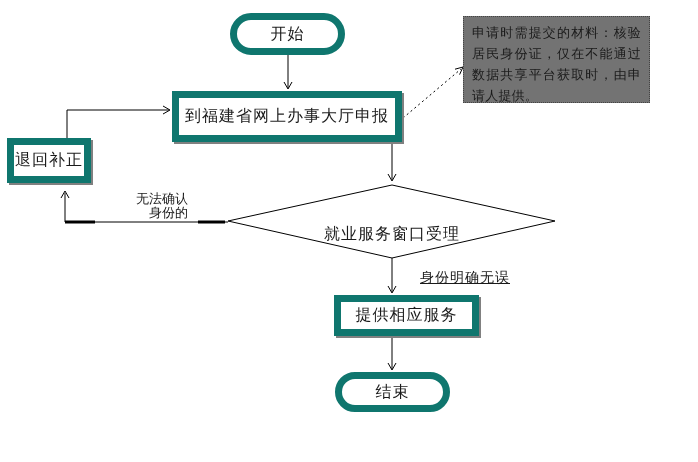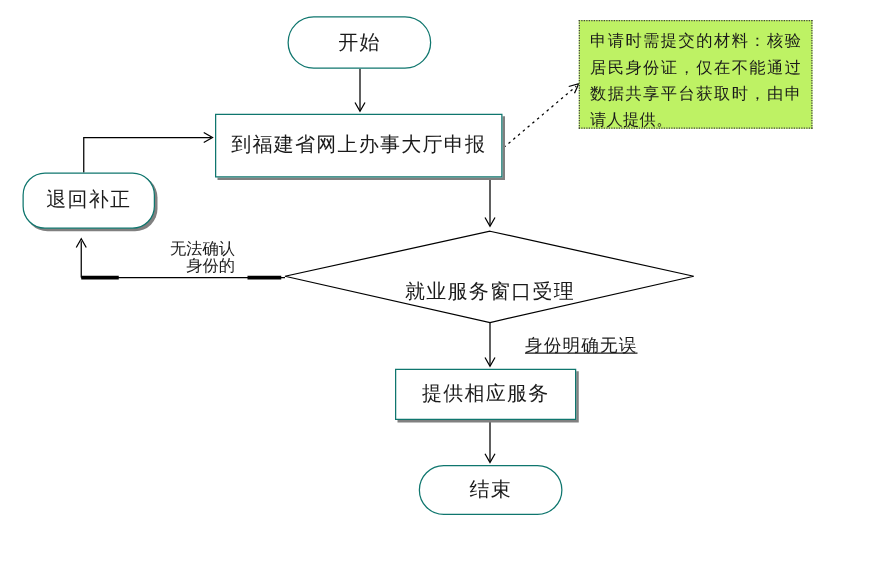--- a/index.html
+++ b/index.html
@@ -2,37 +2,37 @@
 <html><head>
 <meta charset="utf-8">
 <style>
   html,body{margin:0;padding:0;background:#ffffff;}
   #canvas{
     position:relative;width:698px;height:462px;background:#ffffff;
     font-family:"Liberation Serif","DejaVu Serif",serif;color:#1a1a1a;overflow:hidden;
   }
   #connectors{position:absolute;left:0;top:0;width:698px;height:462px;}
   .node{
-    position:absolute;box-sizing:border-box;border:1px solid #0f766e;background:#fff;
+    position:absolute;box-sizing:border-box;border:7px solid #0f766e;background:#fff;
     display:flex;align-items:center;justify-content:center;
     font-size:16px;letter-spacing:1px;white-space:nowrap;
   }
   .shadowed{box-shadow:2px 2px 0 #808080;}
   .stadium-start{left:230px;top:13px;width:115px;height:42px;border-radius:21px;}
   .rect-declare{left:172px;top:91px;width:230px;height:51px;justify-content:center;}
-  .rect-return{left:18px;top:138px;width:106px;height:45px;border-radius:18px;}
-  .rect-service{left:316px;top:295px;width:145px;height:41px;}
+  .rect-return{left:7px;top:138px;width:84px;height:45px;}
+  .rect-service{left:334px;top:295px;width:145px;height:41px;}
   .stadium-end{left:335px;top:372px;width:115px;height:40px;border-radius:20px;}
   .decision-label{
     position:absolute;left:292px;top:211px;width:200px;height:20px;line-height:20px;
     text-align:center;font-size:16px;letter-spacing:1px;white-space:nowrap;margin-top:13px;
   }
   .note-box{
     position:absolute;left:463px;top:16px;width:187px;height:87px;box-sizing:border-box;
-    border:1px dotted #444;background:#bef264;padding:5px 8px;
+    border:1px dotted #444;background:#737373;padding:5px 8px;
     font-size:13px;line-height:21px;letter-spacing:0.2px;text-align:justify;
   }
   .edge-label{position:absolute;font-size:13px;line-height:14px;white-space:nowrap;}
   .lbl-cannot-confirm{left:108px;top:192px;width:80px;text-align:right;}
   .lbl-identity-ok{left:420px;top:271px;font-size:14px;letter-spacing:1px;text-decoration:underline;}
 </style>
 </head>
 <body>
 
 <div id="canvas">

